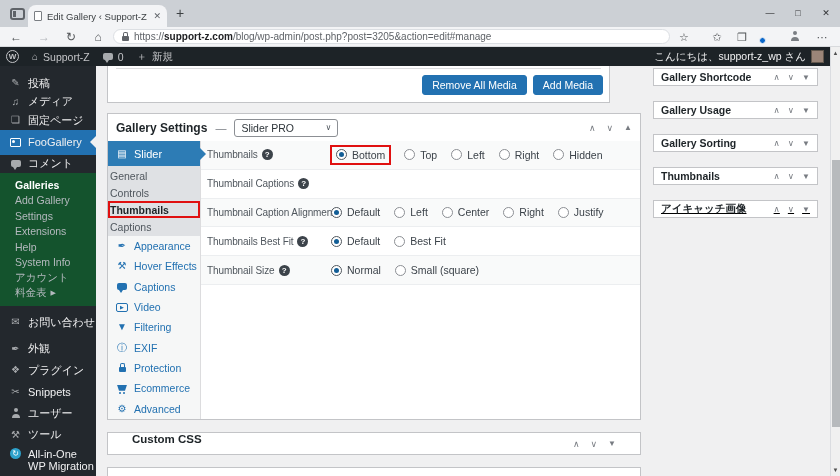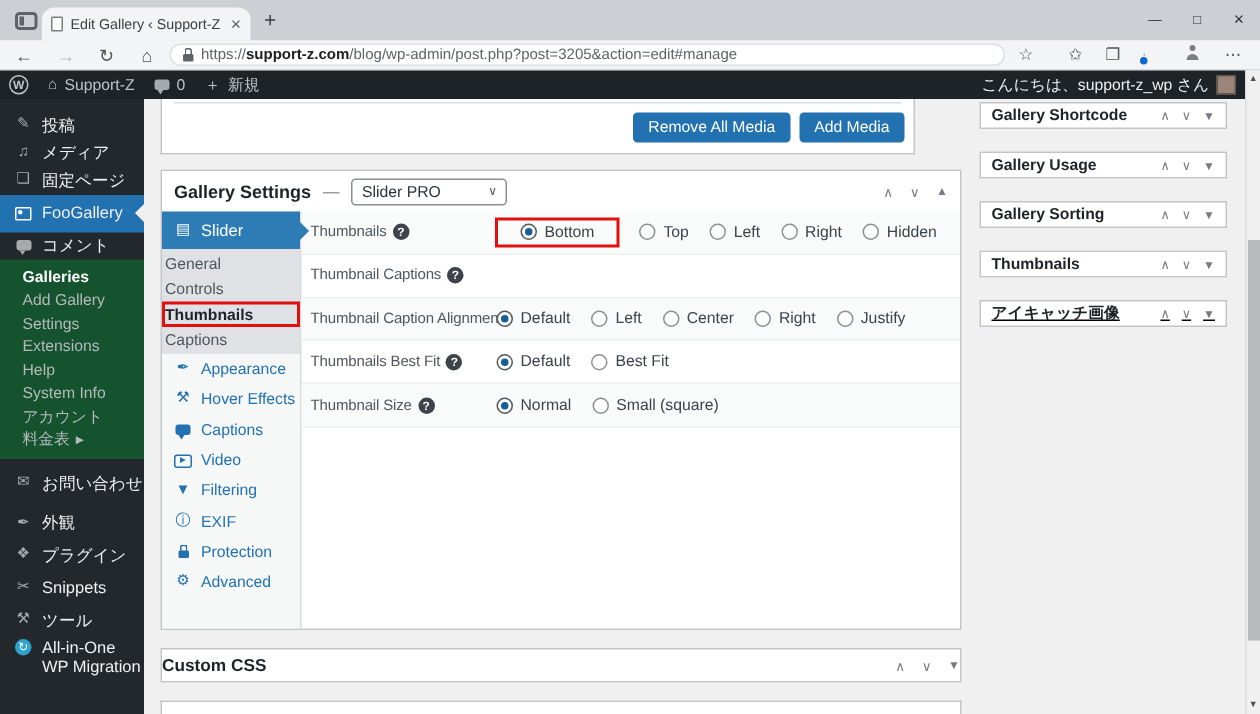--- a/index.html
+++ b/index.html
@@ -93,26 +93,26 @@
   .tab-sub-item.hl{font-weight:bold;color:#1d2327;outline:2px solid #e01010;outline-offset:-2px}
   .tab-other{height:20.3px;display:flex;align-items:center;gap:6px;padding-left:8px;color:#2271b1;font-size:10.5px}
   .tab-other .ico{width:12px;flex:none;display:flex;justify-content:center}
   .rows{flex:1;display:flex;flex-direction:column}
   .row{height:28.8px;flex:none;display:flex;align-items:center;border-bottom:1px solid #eceef0}
   .row:nth-child(odd){background:#f9fafa}
   .row-label{width:130px;flex:none;padding-left:6px;display:flex;align-items:center;gap:4px;color:#50575e;font-size:10px;letter-spacing:-0.1px;white-space:nowrap}
   .help{width:11px;height:11px;flex:none;border-radius:50%;background:#3c434a;color:#fff;font-size:8px;line-height:11px;text-align:center;font-weight:bold}
   .opts{display:flex;align-items:center;gap:14px}
   .opt{display:flex;align-items:center;gap:5px;font-size:10.5px;color:#3c434a;white-space:nowrap}
-  .opt.boxed{border:2px solid #e01010;padding:2px 15px;margin:-4px -1px}
+  .opt.boxed{border:2px solid #e01010;padding:2px 4px;margin:-4px -1px}
   .radio{width:11px;height:11px;flex:none;border:1px solid #8c8f94;border-radius:50%;background:#fff}
   .radio.sel{border-color:#50575e}
   .radio.sel::after{content:"";display:block;width:5px;height:5px;margin:2px;border-radius:50%;background:#135e96}
 
-  .ccss-panel{position:absolute;left:107px;top:432px;width:534px;height:23px;background:#fff;border:1px solid #c3c4c7;display:flex;align-items:center;padding:0 0}
+  .ccss-panel{position:absolute;left:107px;top:432px;width:534px;height:23px;background:#fff;border:1px solid #c3c4c7;display:flex;padding:0 24px}
   .ccss-title{font-size:11.5px;font-weight:bold;color:#1d2327}
   .cut-panel{position:absolute;left:107px;top:467px;width:534px;height:9px;background:#fff;border:1px solid #c3c4c7;border-bottom:none}
 
   .rp{position:absolute;left:653px;width:165px;height:18px;background:#fff;border:1px solid #c3c4c7;display:flex;align-items:center;padding:0 7px}
   .rp-title{font-size:10.5px;font-weight:bold;color:#1d2327;white-space:nowrap}
   .rp .pnl-arrows{gap:8px;font-size:8.5px}
 
   
   .vscroll{position:absolute;left:830px;top:47px;width:10px;height:429px;background:#f0f0f0;border-left:1px solid #dadce0}
   .vs-arrow{position:absolute;left:0;width:9px;text-align:center;font-size:6px;color:#505050}
@@ -253,20 +253,26 @@
           <span class="lbl">プラグイン</span>
         </div>
         <div class="sb-item b">
           <span class="ico">
             <span class="gly">✂</span>
           </span>
           <span class="lbl">Snippets</span>
         </div>
         <div class="sb-item b">
           <span class="ico">
+            <span class="person"></span>
+          </span>
+          <span class="lbl">ユーザー</span>
+        </div>
+        <div class="sb-item b">
+          <span class="ico">
             <span class="gly">⚒</span>
           </span>
           <span class="lbl">ツール</span>
         </div>
         <div class="sb-item b two">
           <span class="ico">
             <span class="aio">↻</span>
           </span>
           <span class="lbl">All-in-One WP Migration</span>
         </div>
@@ -355,20 +361,26 @@
             <span>EXIF</span>
           </div>
           <div class="tab-other">
             <span class="ico">
               <span class="lockic"></span>
             </span>
             <span>Protection</span>
           </div>
           <div class="tab-other">
             <span class="ico">
+              <span class="cart"></span>
+            </span>
+            <span>Ecommerce</span>
+          </div>
+          <div class="tab-other">
+            <span class="ico">
               <span class="gly">⚙</span>
             </span>
             <span>Advanced</span>
           </div>
         </div>
       <div class="rows" id="rows">
           <div class="row">
             <div class="row-label">
               <span>Thumbnails</span>
               <span class="help">?</span>

